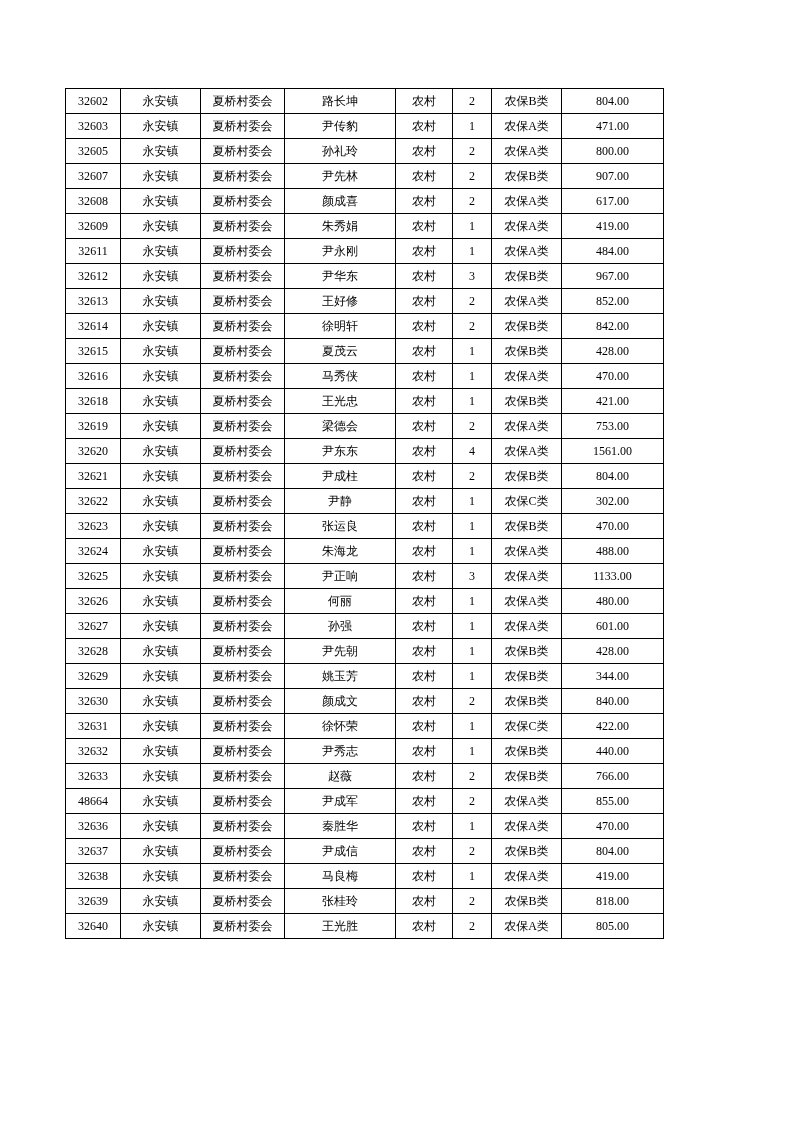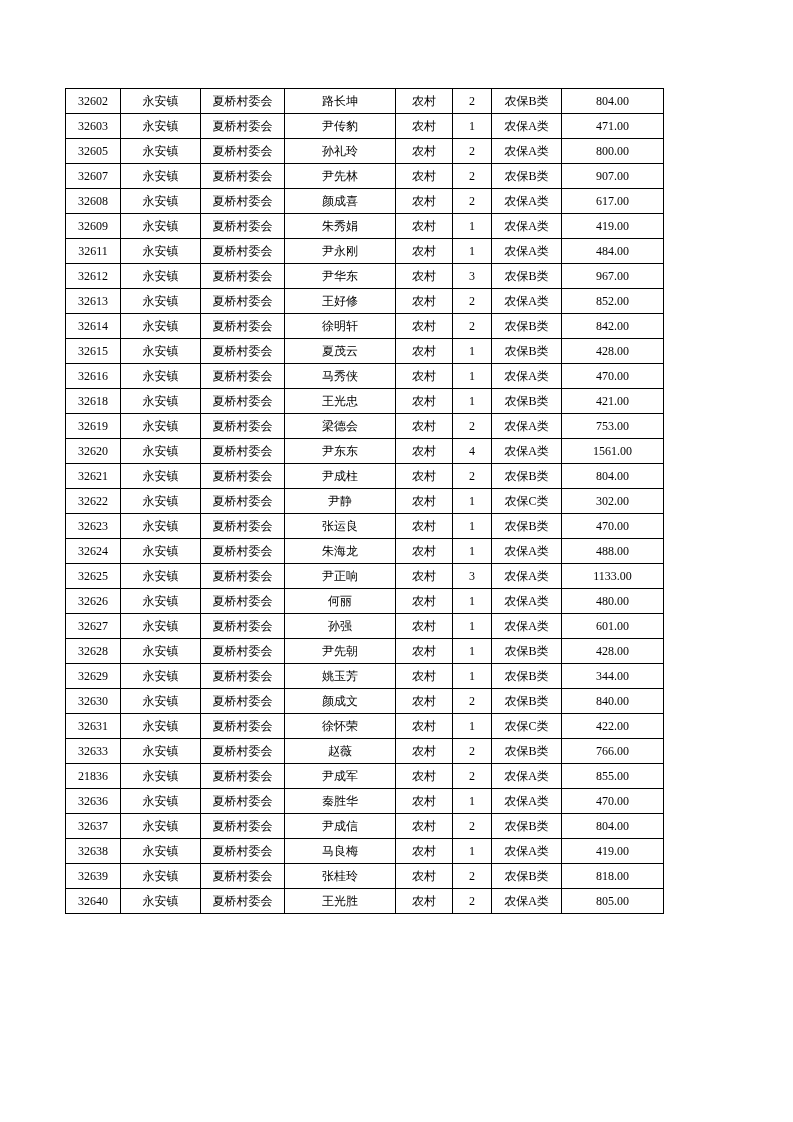--- a/index.html
+++ b/index.html
@@ -310,31 +310,41 @@
         <td>32631</td>
         <td>永安镇</td>
         <td>夏桥村委会</td>
         <td>徐怀荣</td>
         <td>农村</td>
         <td>1</td>
         <td>农保C类</td>
         <td>422.00</td>
       </tr>
       <tr>
+        <td>32632</td>
+        <td>永安镇</td>
+        <td>夏桥村委会</td>
+        <td>尹秀志</td>
+        <td>农村</td>
+        <td>1</td>
+        <td>农保B类</td>
+        <td>440.00</td>
+      </tr>
+      <tr>
         <td>32633</td>
         <td>永安镇</td>
         <td>夏桥村委会</td>
         <td>赵薇</td>
         <td>农村</td>
         <td>2</td>
         <td>农保B类</td>
         <td>766.00</td>
       </tr>
       <tr>
-        <td>21836</td>
+        <td>48664</td>
         <td>永安镇</td>
         <td>夏桥村委会</td>
         <td>尹成军</td>
         <td>农村</td>
         <td>2</td>
         <td>农保A类</td>
         <td>855.00</td>
       </tr>
       <tr>
         <td>32636</td>

